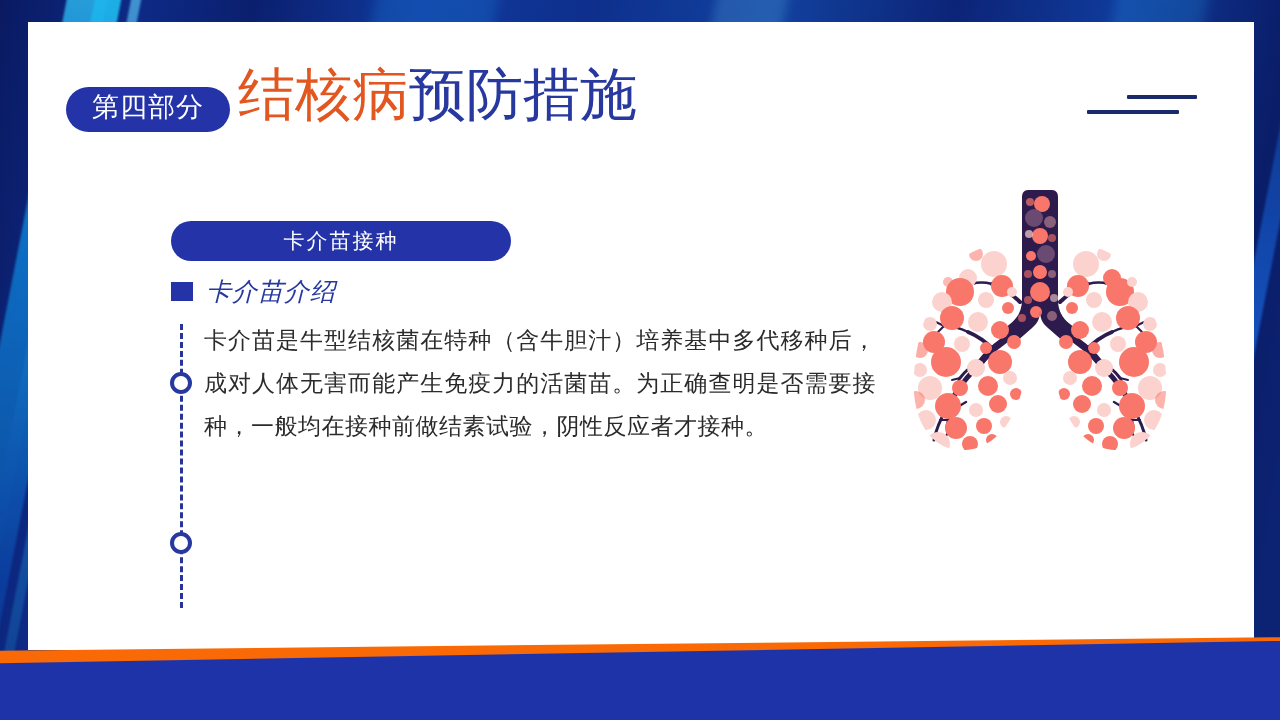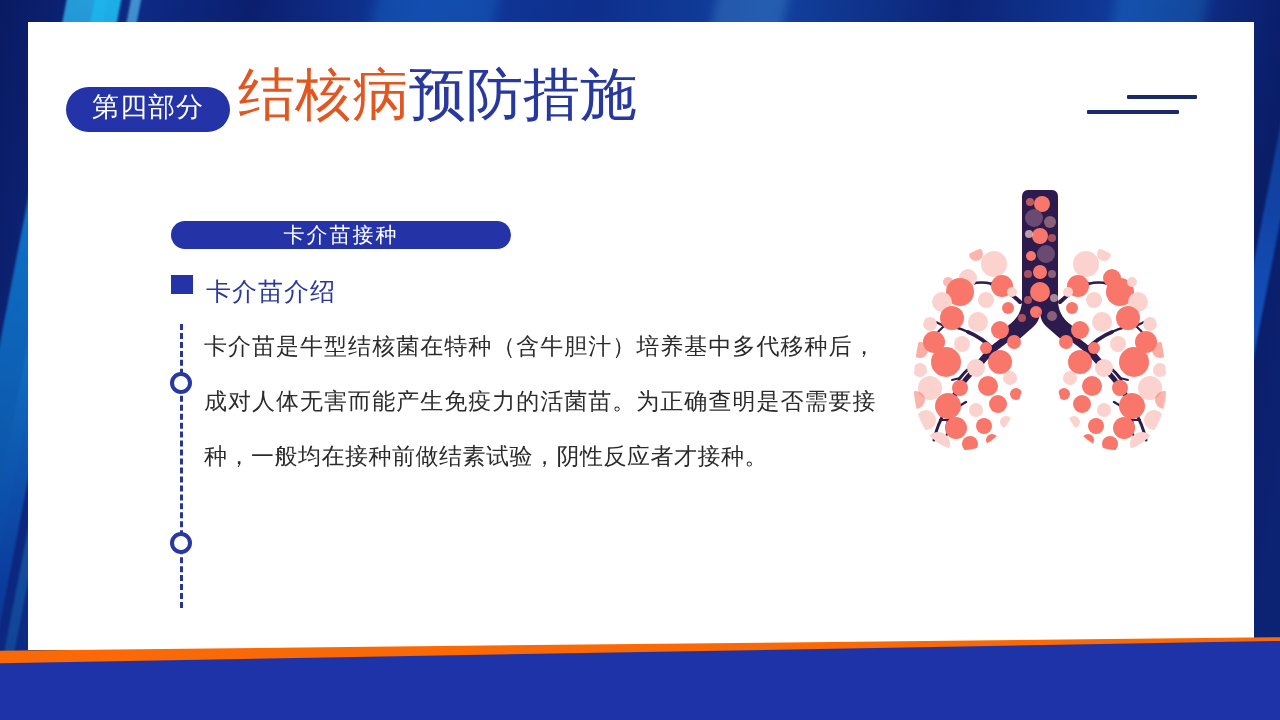--- a/index.html
+++ b/index.html
@@ -55,28 +55,28 @@
   .title .rest{color:#27389f;}
 
   
   .rule-wrap{position:absolute;right:57px;top:73px;width:110px;}
   .rule{height:4px;background:#1b2a6b;border-radius:1px;}
   .rule.top{width:70px;margin-left:40px;}
   .rule.bot{width:92px;margin-top:11px;margin-left:0;}
 
   
   .section-pill{
-    position:absolute;left:143px;top:199px;width:340px;height:28px;
+    position:absolute;left:143px;top:199px;width:340px;height:40px;
     background:#2433a8;border-radius:20px;color:#fff;
     display:flex;align-items:center;justify-content:center;
     font-size:21px;letter-spacing:2px;
   }
 
   
-  .subhead{position:absolute;left:143px;top:253px;display:flex;}
+  .subhead{position:absolute;left:143px;top:253px;display:flex;align-items:center;font-style:italic;}
   .sq{width:22px;height:19px;background:#2433a8;}
   .subhead-text{margin-left:13px;font-size:25px;color:#27389f;letter-spacing:1px;}
 
   
   .rail{
     position:absolute;left:152px;top:302px;width:3px;height:284px;
     background-image:linear-gradient(#283596 0 0);
     background-size:3px 12px;background-repeat:repeat-y;
   }
   .rail.dashdot{
@@ -86,21 +86,21 @@
   }
   .ring{
     position:absolute;width:22px;height:22px;border-radius:50%;
     border:4px solid #27389f;background:#ffffff;box-sizing:border-box;
   }
   .ring.r1{left:142px;top:350px;}
   .ring.r2{left:142px;top:510px;}
 
   
   .para{
-    position:absolute;color:#2b2b2b;font-size:23px;line-height:55px;
+    position:absolute;color:#2b2b2b;font-size:23px;line-height:43px;
     letter-spacing:.5px;text-align:justify;
   }
   .p1{left:176px;top:297px;width:672px;}
   .p2{left:176px;top:457px;width:828px;}
 
   
   .lungs{position:absolute;left:862px;top:160px;width:300px;height:290px;}
   .lungs svg{width:100%;height:100%;display:block;}
 </style>
 </head>

